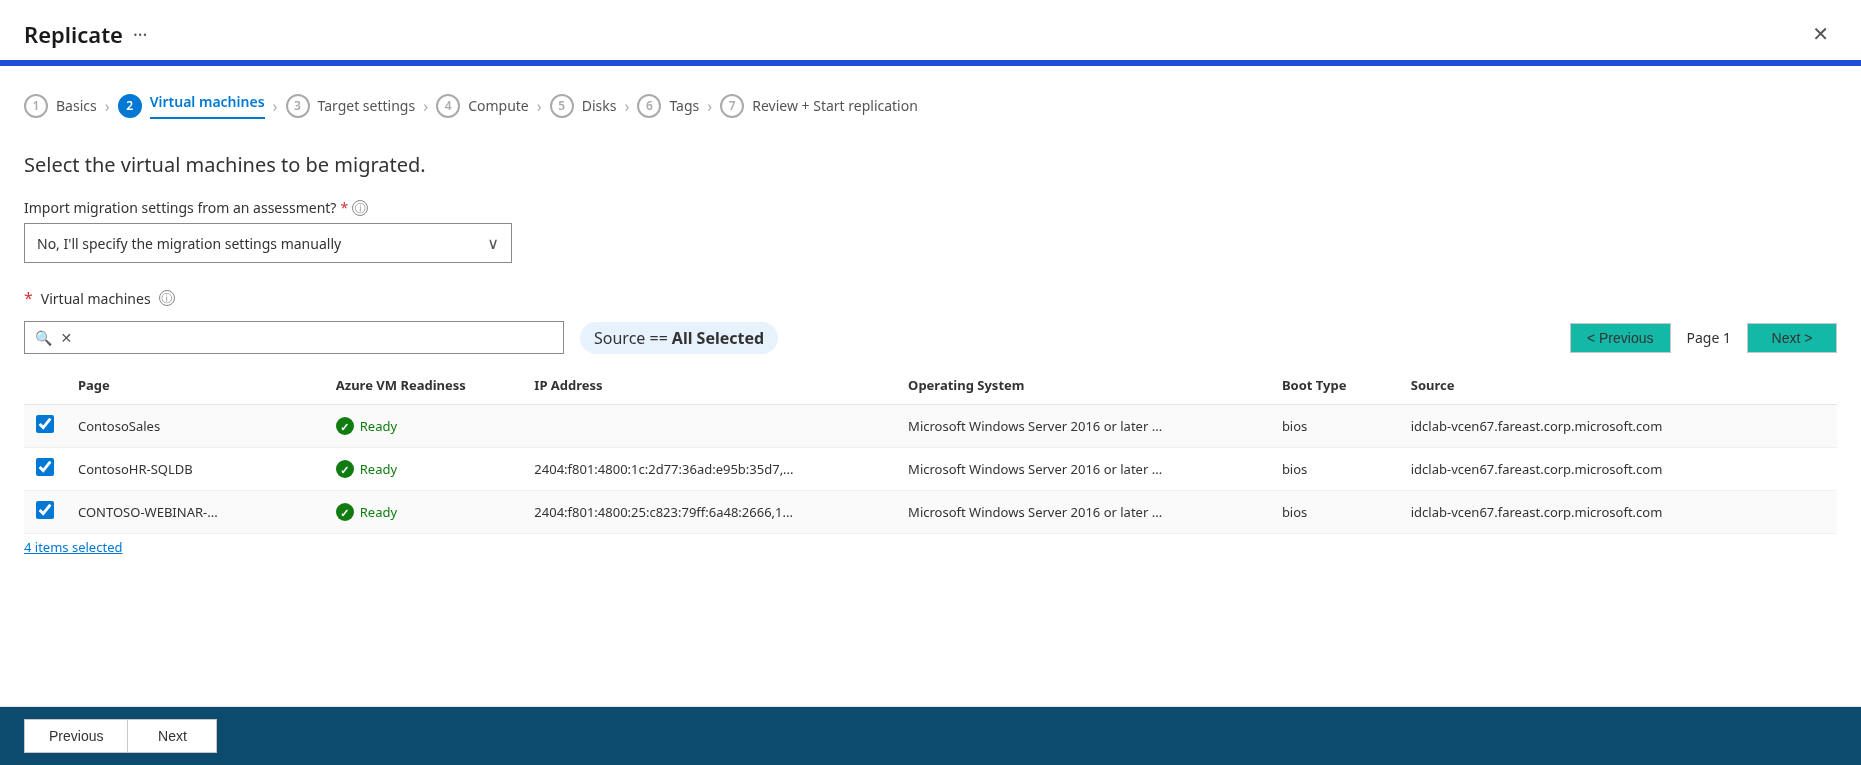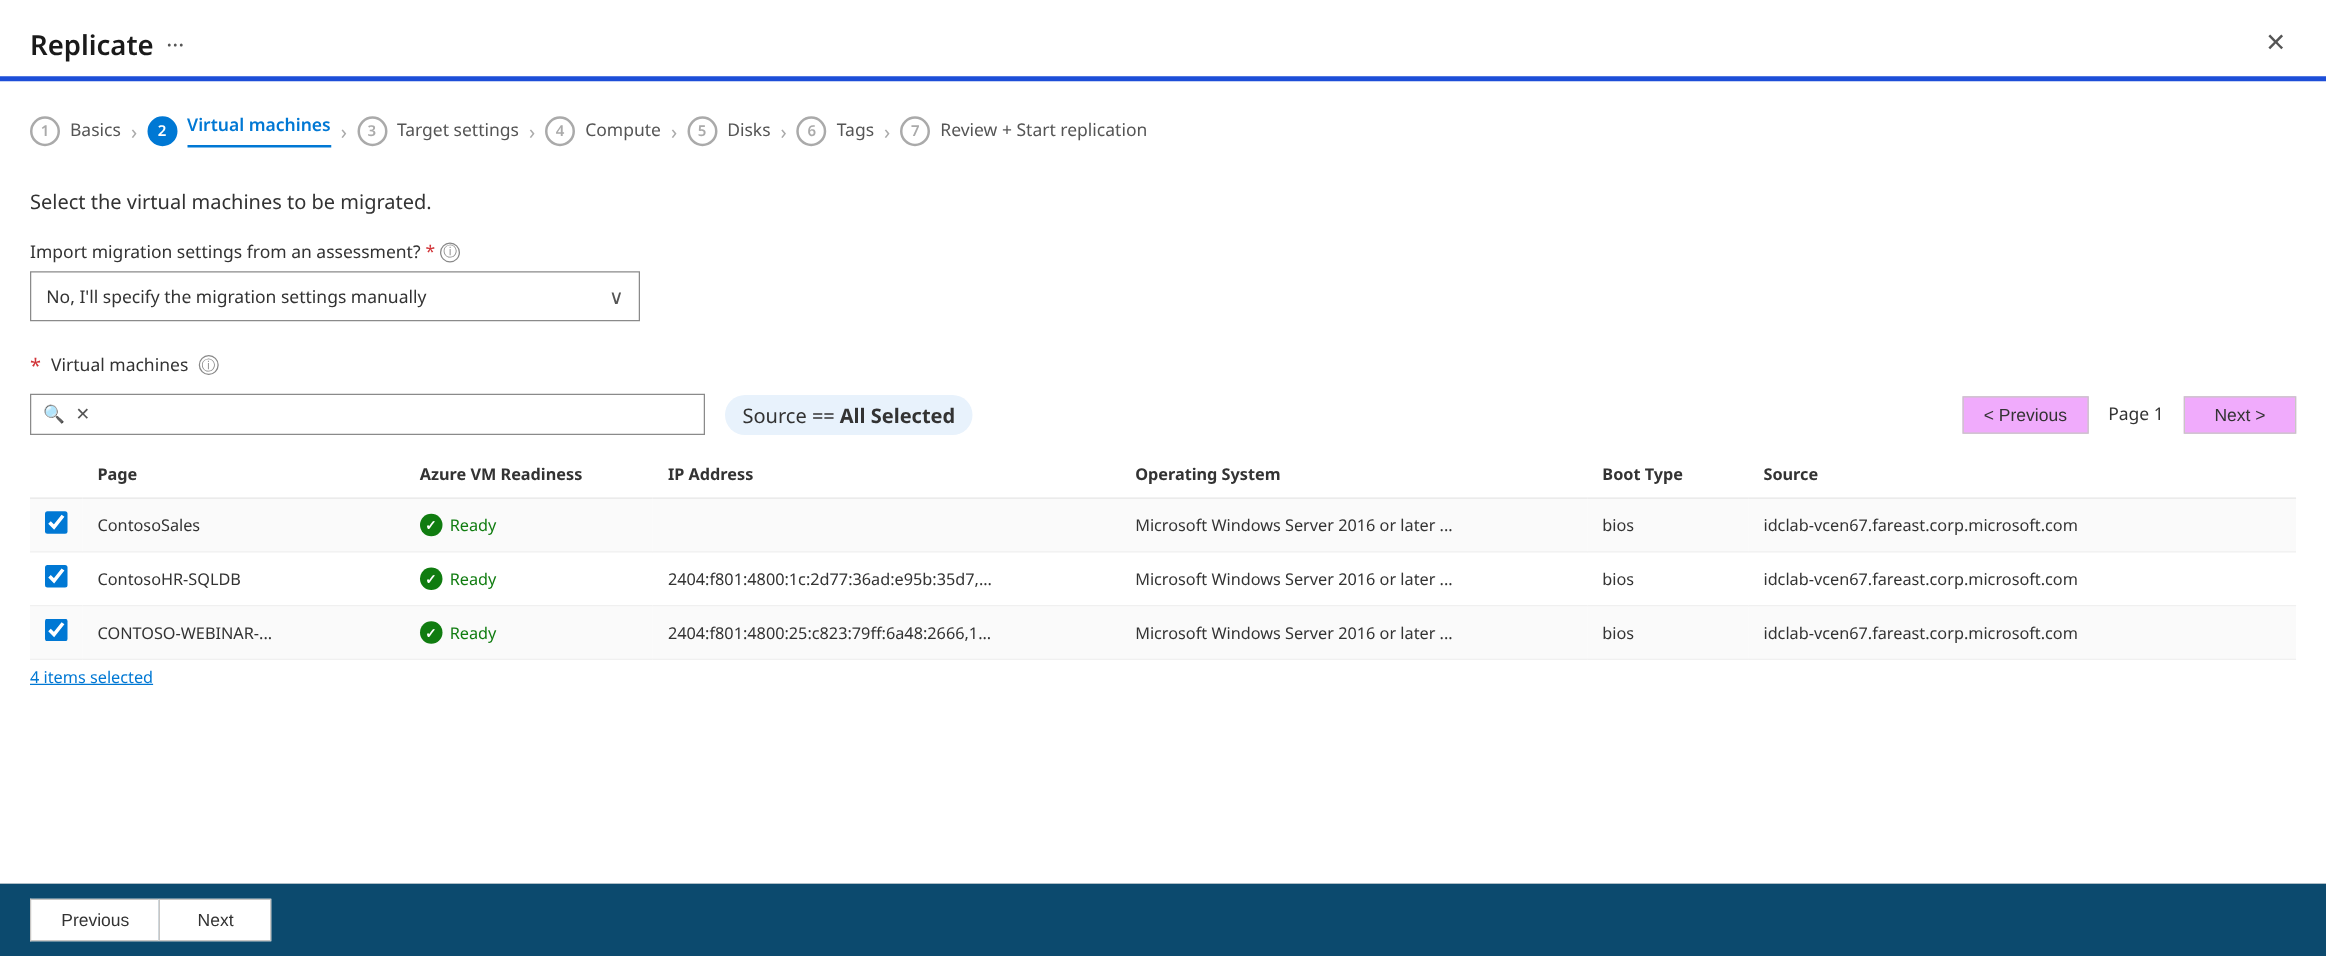--- a/index.html
+++ b/index.html
@@ -9,24 +9,24 @@
       background: #fff;
       color: #333;
       width: 1861px;
       min-height: 765px;
       position: relative;
       overflow: hidden;
     }
 
     .page-header {
       display: flex;
-      align-items: flex-end;
+      align-items: center;
       justify-content: space-between;
       padding: 18px 24px 10px 24px;
-      border-bottom: 4px solid #1d4ed8;
+      border-bottom: 6px solid #1d4ed8;
     }
 
     .page-title-area {
       display: flex;
       align-items: center;
       gap: 10px;
     }
 
     .page-title {
       font-size: 22px;
@@ -102,21 +102,21 @@
       color: #aaa;
       margin: 0 8px;
       font-size: 16px;
     }
 
     .content-area {
       padding: 24px 24px 0 24px;
     }
 
     .section-description {
-      font-size: 16px;
+      font-size: 20px;
       color: #333;
       margin-bottom: 20px;
     }
 
     .field-label {
       font-size: 14px;
       color: #333;
       margin-bottom: 6px;
       display: flex;
       align-items: center;
@@ -227,21 +227,21 @@
 
     .pagination-controls {
       display: flex;
       align-items: center;
       gap: 8px;
       margin-left: auto;
     }
 
     .page-btn {
       border: 1px solid #c8c6c4;
-      background: #f0abfc;
+      background: #14b8a6;
       padding: 6px 16px;
       font-size: 14px;
       color: #333;
       cursor: pointer;
       min-width: 90px;
     }
 
     .page-label {
       font-size: 14px;
       color: #333;

